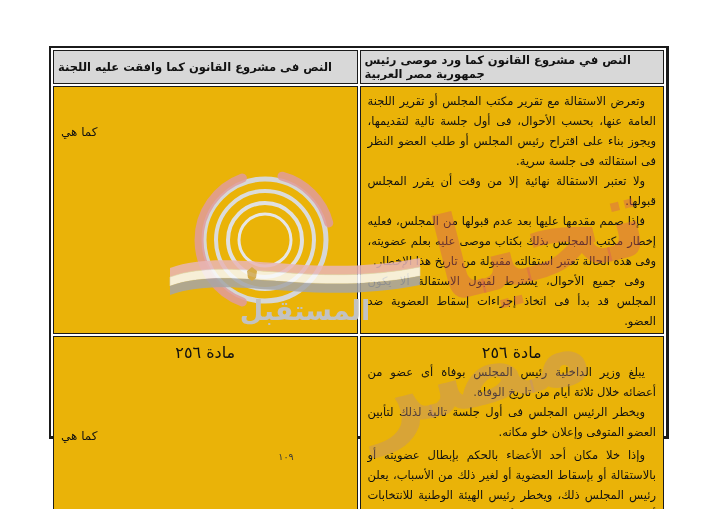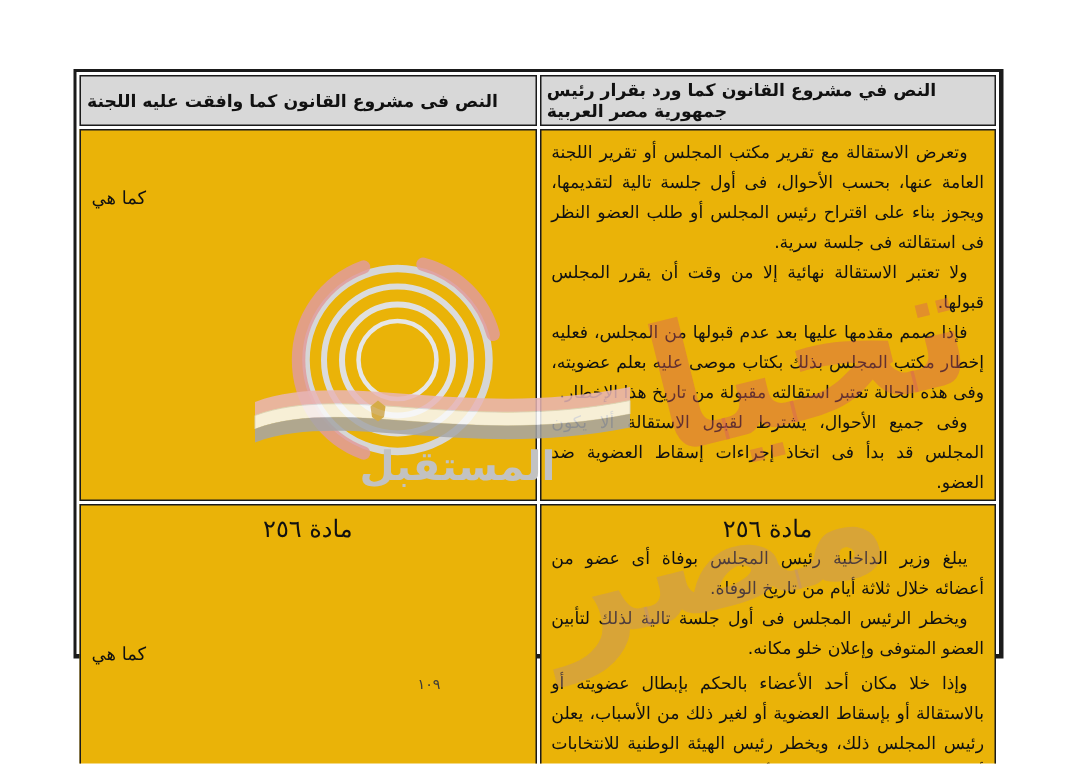--- a/index.html
+++ b/index.html
@@ -48,21 +48,21 @@
 </style>
 </head>
 <body>
 
 <div class="screen">
 
   <div class="table-outer">
     <table class="cmp">
       <tbody>
           <tr>
-        <th>النص في مشروع القانون كما ورد بقرار رئيس جمهورية مصر العربية</th>
+        <th>النص في مشروع القانون كما ورد موصى رئيس جمهورية مصر العربية</th>
         <th>النص فى مشروع القانون كما وافقت عليه اللجنة</th>
       </tr>
       <tr class="row-a">
         <td>
           <p class="para">وتعرض الاستقالة مع تقرير مكتب المجلس أو تقرير اللجنة العامة عنها، بحسب الأحوال، فى أول جلسة تالية لتقديمها، ويجوز بناء على اقتراح رئيس المجلس أو طلب العضو النظر فى استقالته فى جلسة سرية.</p>
           <p class="para">ولا تعتبر الاستقالة نهائية إلا من وقت أن يقرر المجلس قبولها.</p>
           <p class="para">فإذا صمم مقدمها عليها بعد عدم قبولها من المجلس، فعليه إخطار مكتب المجلس بذلك بكتاب موصى عليه بعلم عضويته، وفى هذه الحالة تعتبر استقالته مقبولة من تاريخ هذا الإخطار.</p>
           <p class="para">وفى جميع الأحوال، يشترط لقبول الاستقالة ألا يكون المجلس قد بدأ فى اتخاذ إجراءات إسقاط العضوية ضد العضو.</p>
         </td>
         <td>

